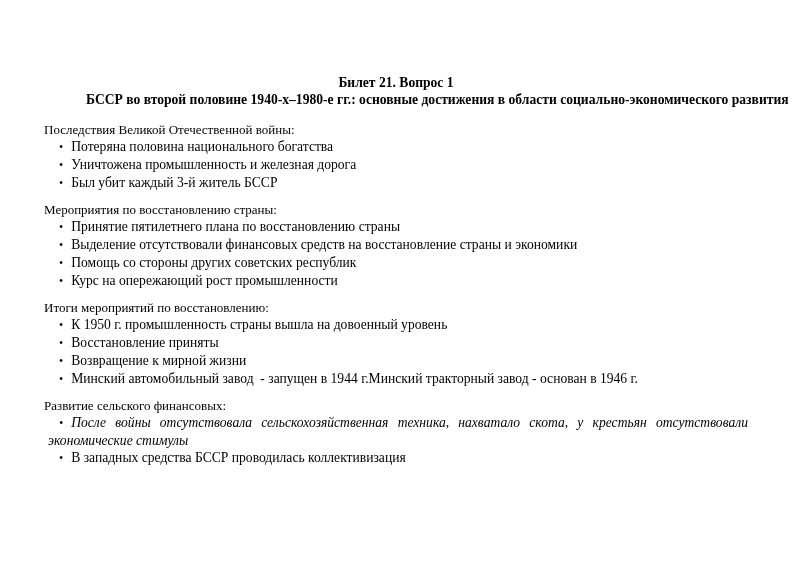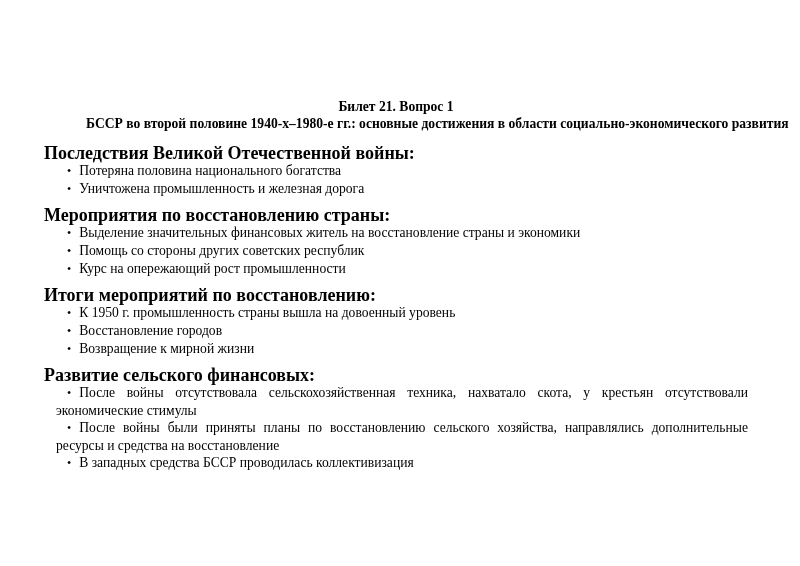--- a/index.html
+++ b/index.html
@@ -11,89 +11,91 @@
   body {
     font-family: "Liberation Serif", "DejaVu Serif", serif;
     font-size: 13.6px;
     line-height: 17px;
     color: #000000;
     overflow: hidden;
   }
   .page {
     width: 800px;
     height: 566px;
-    padding: 98px 52px 10px 44px;
+    padding: 74px 52px 10px 44px;
   }
   .doc-header {
     text-align: center;
     font-weight: bold;
   }
   .doc-title { white-space: nowrap; }
   .doc-subtitle { white-space: nowrap; margin-left: 42px; }
   .section { margin-top: 13px; }
   .section + .section { margin-top: 9px; }
   .section-heading {
-    font-size: 18px;
-    font-weight: bold;
+    font-size: 13px;
+    font-weight: normal;
     line-height: 17px;
   }
   ul.bullet-list {
     list-style: none;
-    margin-left: 12px;
+    margin-left: 4px;
   }
   li.bullet-item {
     text-indent: 11px;
   }
   li.bullet-item .blt {
     display: inline;
     margin-right: 8px;
     font-size: 12px;
   }
   li.bullet-item .txt { white-space: pre-wrap; }
-  li.bullet-item.justify { text-align: justify; }
+  li.bullet-item.justify { text-align: justify; font-style: italic; }
   li.bullet-item.justify .txt { white-space: normal; }
 </style>
 </head>
 <body>
 
 <div class="page">
 
   <div class="doc-header">
     <div class="doc-title">Билет 21. Вопрос 1</div>
     <div class="doc-subtitle">БССР во второй половине 1940-х–1980-е гг.: основные достижения в области социально-экономического развития</div>
   </div>
 
   <div class="section">
     <div class="section-heading">Последствия Великой Отечественной войны:</div>
     <ul class="bullet-list">
       <li class="bullet-item"><span class="blt">•</span><span class="txt">Потеряна половина национального богатства</span></li>
       <li class="bullet-item"><span class="blt">•</span><span class="txt">Уничтожена промышленность и железная дорога</span></li>
+      <li class="bullet-item"><span class="blt">•</span><span class="txt">Был убит каждый 3-й житель БССР</span></li>
     </ul>
   </div>
 
   <div class="section">
     <div class="section-heading">Мероприятия по восстановлению страны:</div>
     <ul class="bullet-list">
-      <li class="bullet-item"><span class="blt">•</span><span class="txt">Выделение значительных финансовых житель на восстановление страны и экономики</span></li>
+      <li class="bullet-item"><span class="blt">•</span><span class="txt">Принятие пятилетнего плана по восстановлению страны</span></li>
+      <li class="bullet-item"><span class="blt">•</span><span class="txt">Выделение отсутствовали финансовых средств на восстановление страны и экономики</span></li>
       <li class="bullet-item"><span class="blt">•</span><span class="txt">Помощь со стороны других советских республик</span></li>
       <li class="bullet-item"><span class="blt">•</span><span class="txt">Курс на опережающий рост промышленности</span></li>
     </ul>
   </div>
 
   <div class="section">
     <div class="section-heading">Итоги мероприятий по восстановлению:</div>
     <ul class="bullet-list">
       <li class="bullet-item"><span class="blt">•</span><span class="txt">К 1950 г. промышленность страны вышла на довоенный уровень</span></li>
-      <li class="bullet-item"><span class="blt">•</span><span class="txt">Восстановление городов</span></li>
+      <li class="bullet-item"><span class="blt">•</span><span class="txt">Восстановление приняты</span></li>
       <li class="bullet-item"><span class="blt">•</span><span class="txt">Возвращение к мирной жизни</span></li>
+      <li class="bullet-item"><span class="blt">•</span><span class="txt">Минский автомобильный завод  - запущен в 1944 г.Минский тракторный завод - основан в 1946 г.</span></li>
     </ul>
   </div>
 
   <div class="section">
     <div class="section-heading">Развитие сельского финансовых:</div>
     <ul class="bullet-list">
       <li class="bullet-item justify"><span class="blt">•</span><span class="txt">После войны отсутствовала сельскохозяйственная техника, нахватало скота, у крестьян отсутствовали экономические стимулы</span></li>
-      <li class="bullet-item justify"><span class="blt">•</span><span class="txt">После войны были приняты планы по восстановлению сельского хозяйства, направлялись дополнительные ресурсы и средства на восстановление</span></li>
       <li class="bullet-item"><span class="blt">•</span><span class="txt">В западных средства БССР проводилась коллективизация</span></li>
     </ul>
   </div>
 
 </div>
 
 </body></html>

